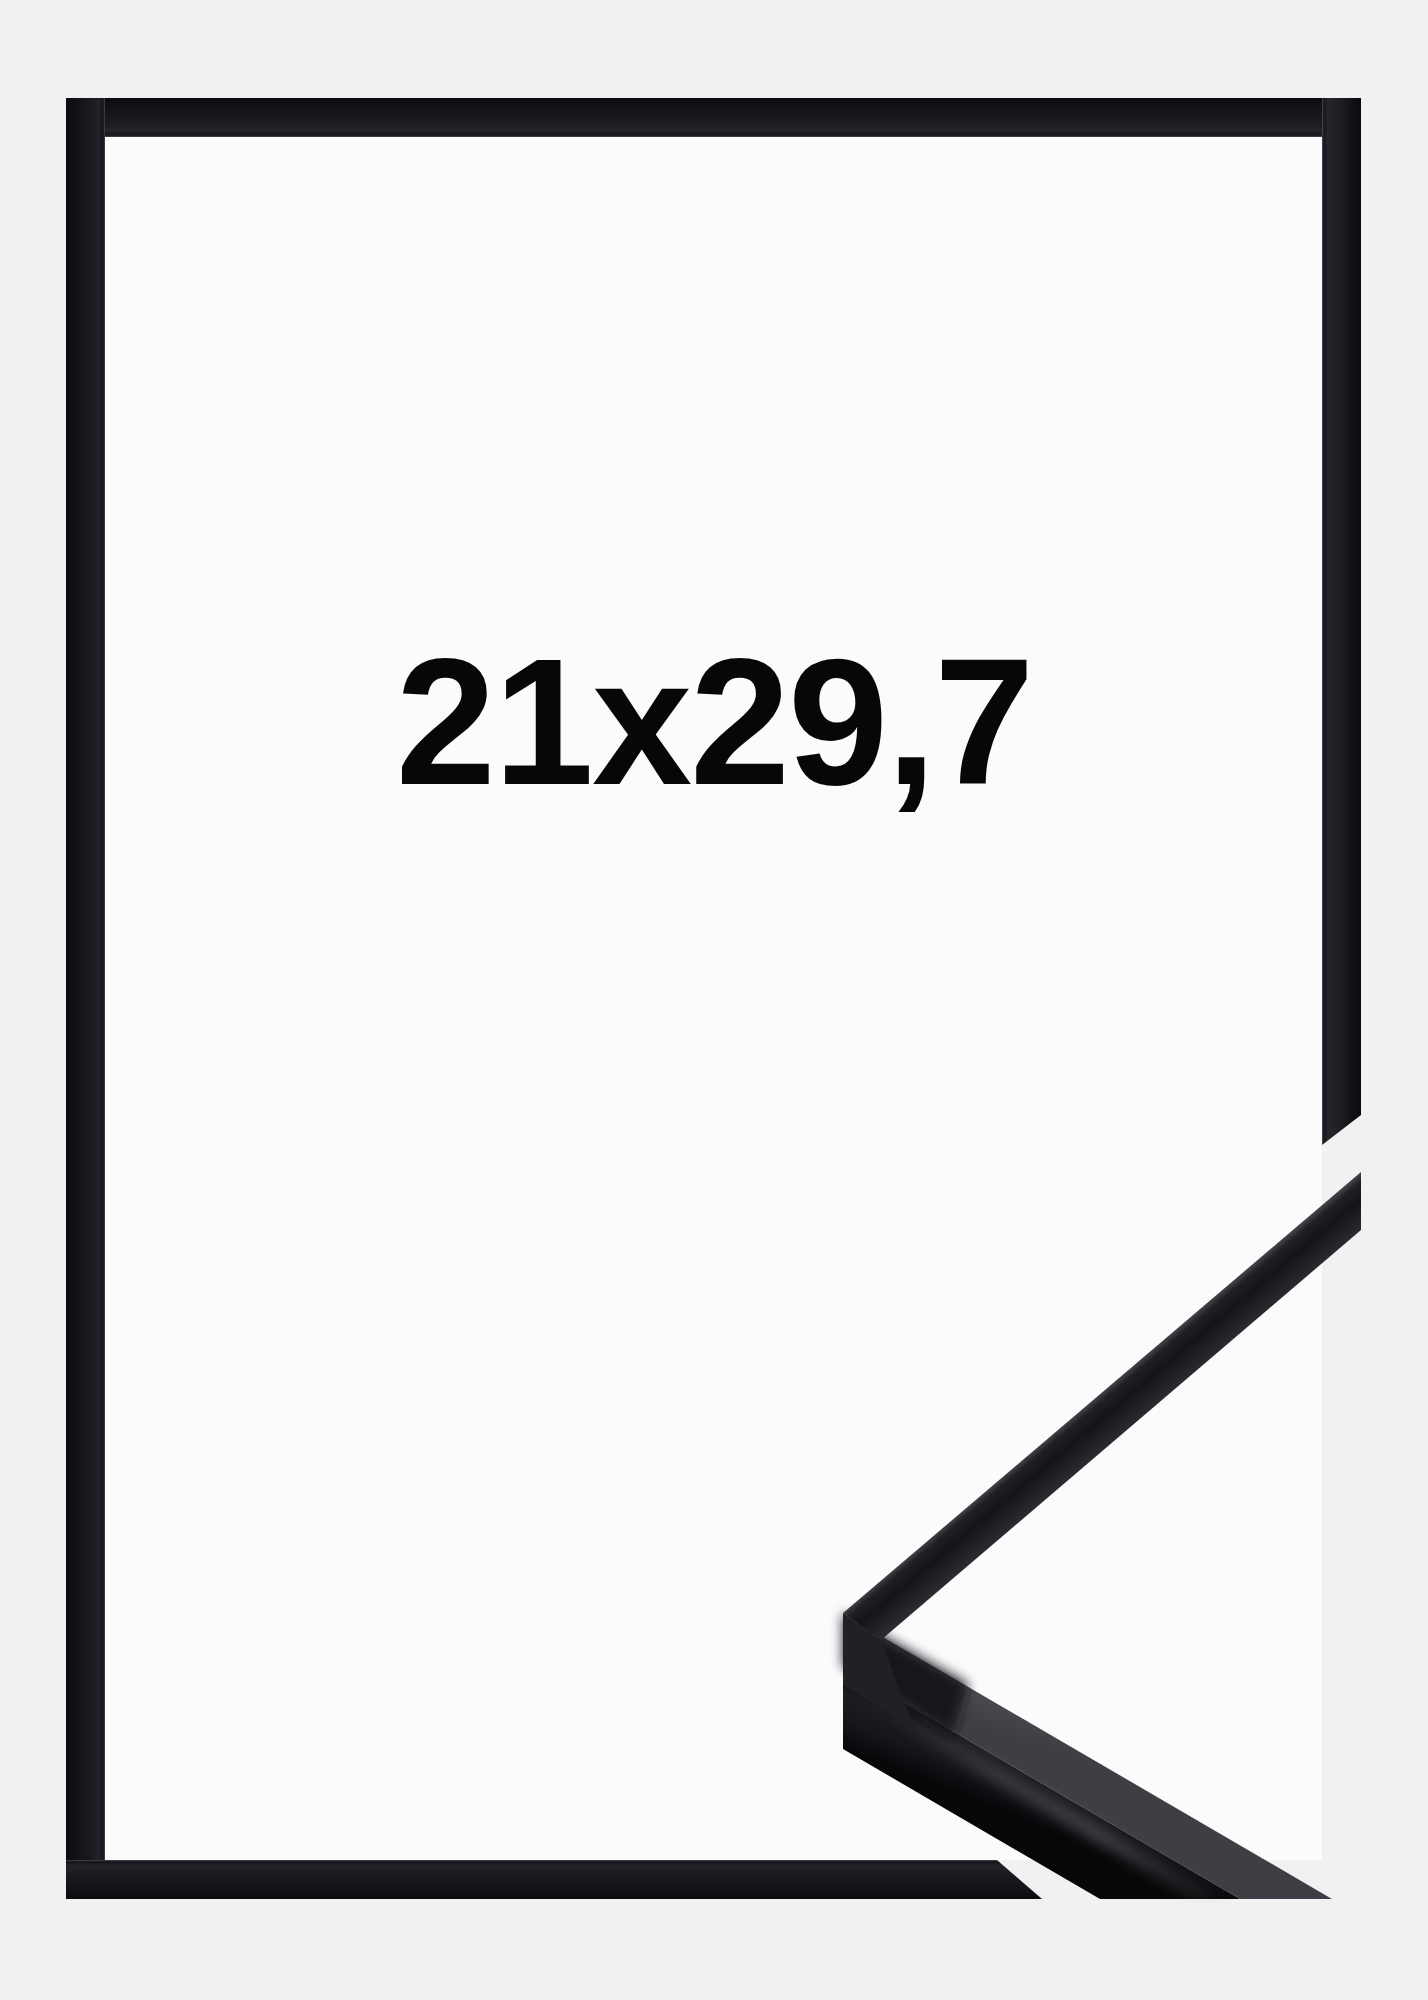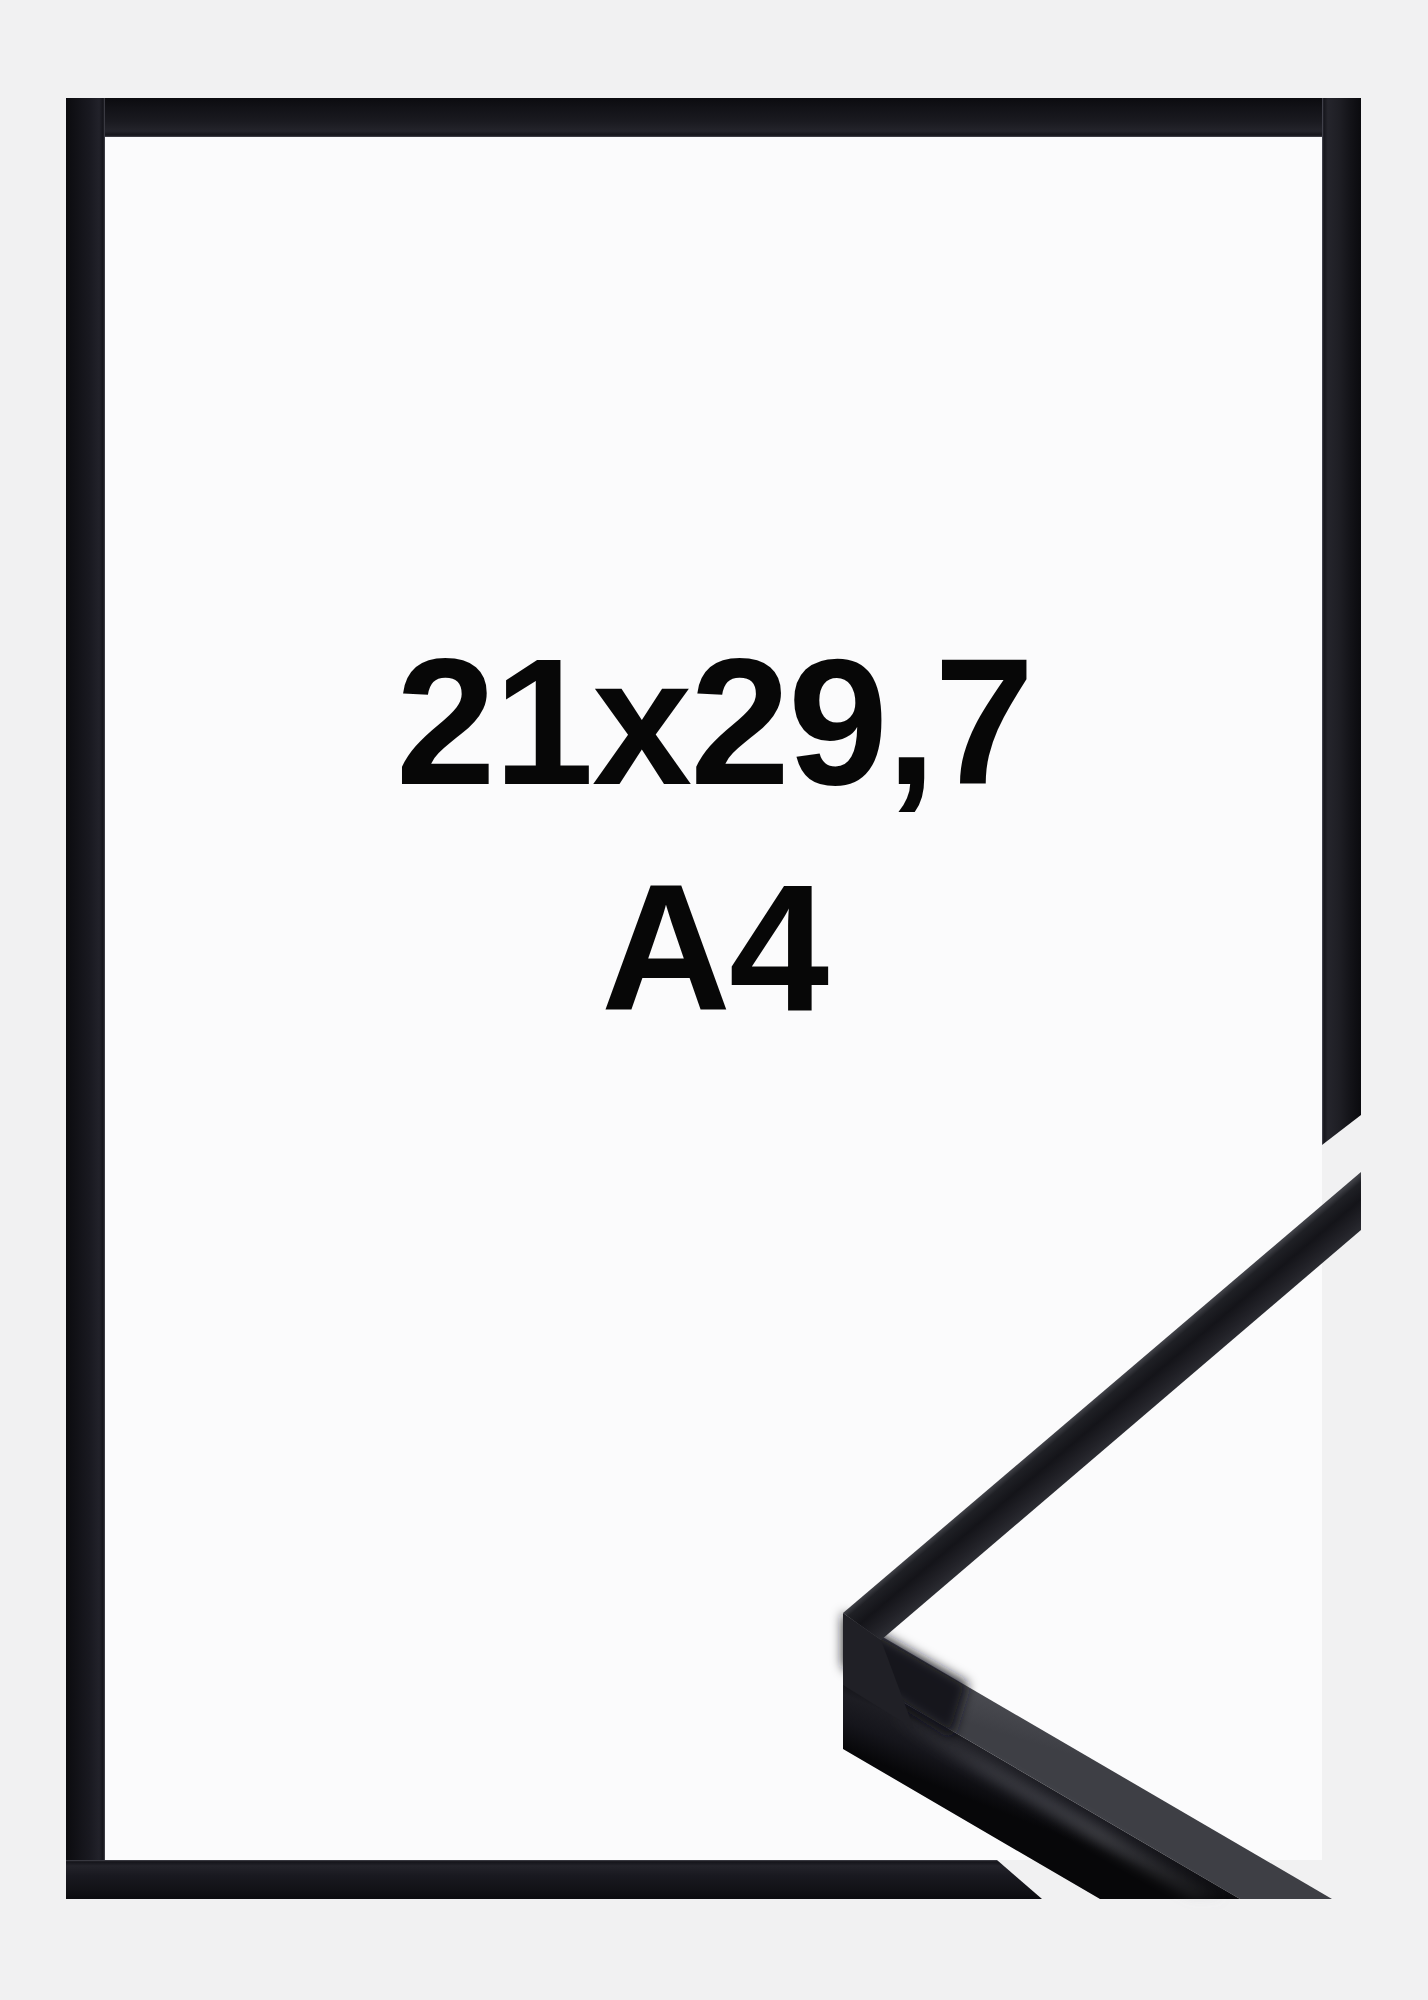--- a/index.html
+++ b/index.html
@@ -136,15 +136,14 @@
 
       <polygon points="843,1613 968,1684 952,1736 843,1666" fill="#15151a" filter="url(#soften)"></polygon>
 
       <polygon points="843,1613 843,1685 914,1729 881,1640" fill="#202026"></polygon>
 
       <polygon points="843,1613 1361,1172 1361,1230 881,1640" fill="url(#gArmUp)"></polygon>
     </g>
   </svg>
 
   <div class="size-line dims">21x29,7</div>
-  <div class="size-line fmt">A4</div>
 
 </div>
 
 </body></html>

